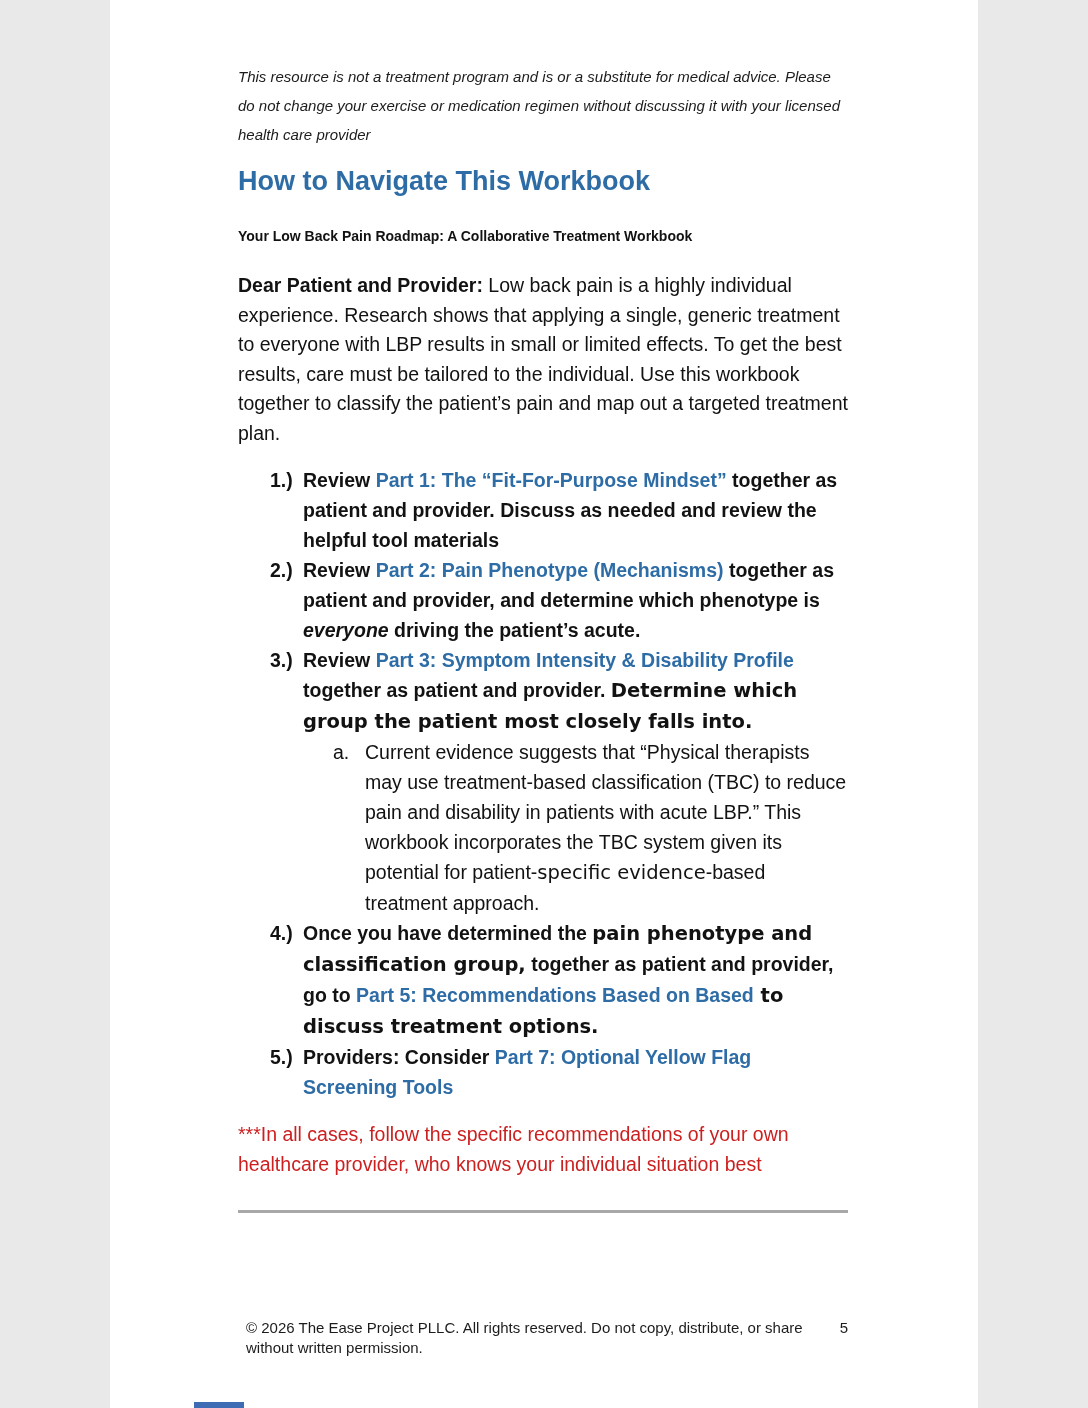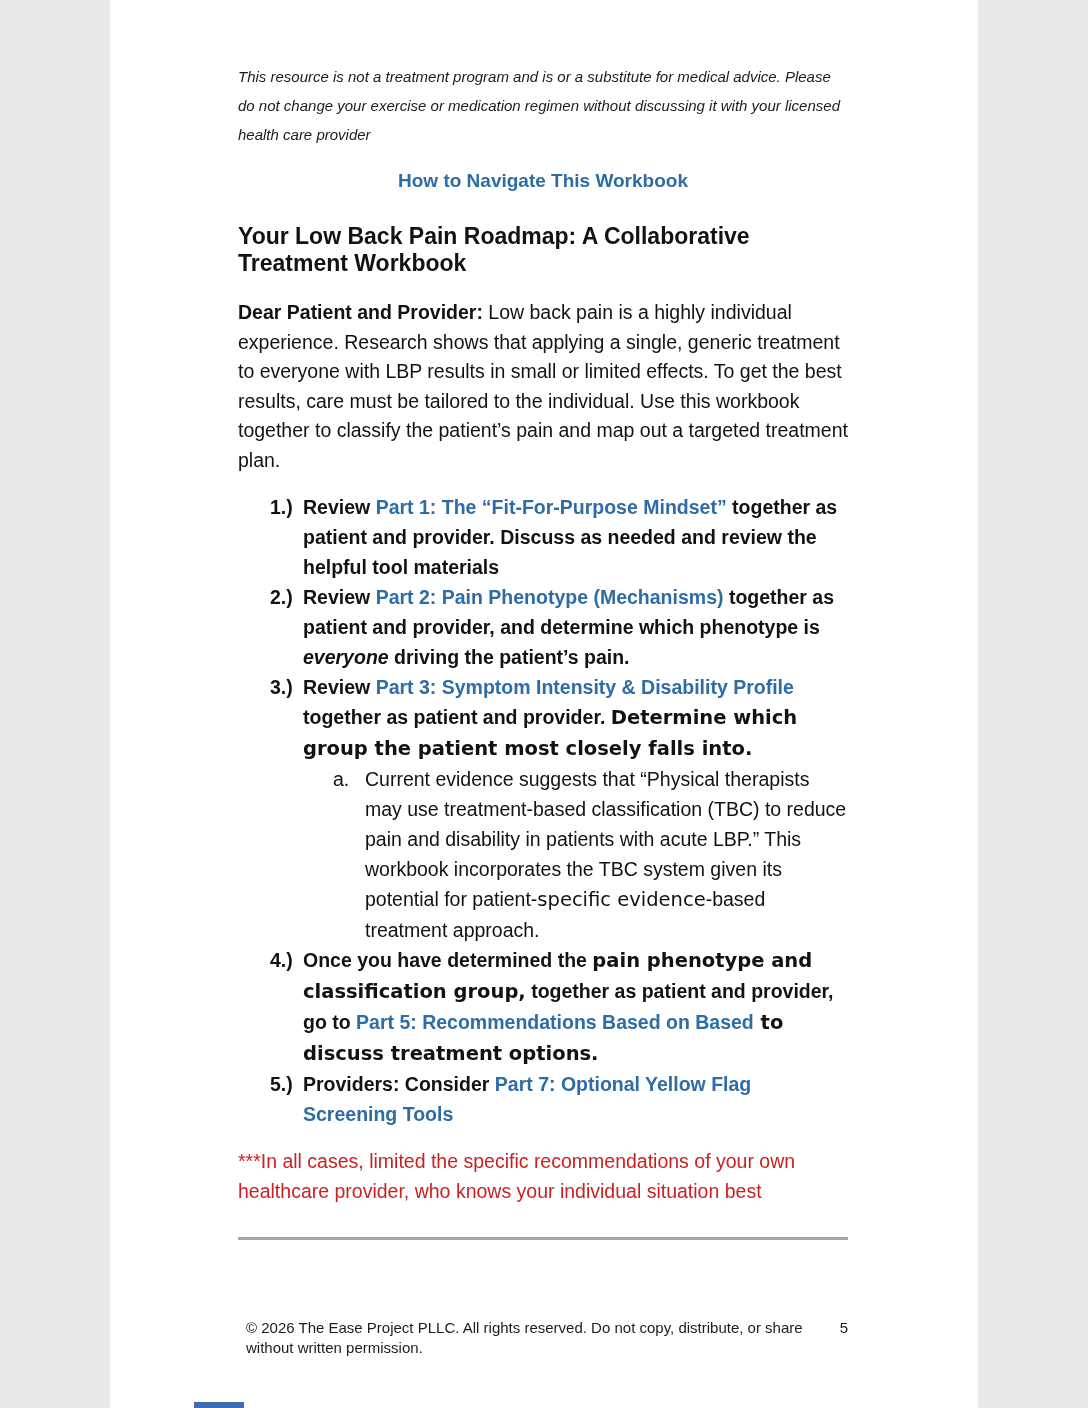--- a/index.html
+++ b/index.html
@@ -15,28 +15,27 @@
     overflow:hidden;
   }
   .disclaimer{
     margin:0;
     font-size:15px;line-height:29px;
     font-style:italic;
     color:#1c1c1c;
   }
   .title{
     margin:16px 0 0 0;
-    text-align:center;
-    font-size:19px;line-height:32px;
+    font-size:27px;line-height:32px;
     font-weight:700;
     color:#2e6ca6;
   }
   .subtitle{
     margin:26px 0 0 0;
-    font-size:23px;line-height:27px;
+    font-size:14px;line-height:27px;
     font-weight:700;
     color:#121212;
   }
   .intro{
     margin:21px 0 0 0;
     font-size:19.5px;line-height:29.5px;
     font-weight:400;
   }
   .b{font-weight:700;}
   .xb{font-family:"DejaVu Sans",sans-serif;font-weight:700;}
@@ -92,21 +91,21 @@
 
   <div class="list">
 
     <div class="li">
       <span class="num">1.)</span>
       <span class="txt"><span>Review </span><a class="link">Part 1: The “Fit-For-Purpose Mindset”</a><span> together as patient and provider. Discuss as needed and review the helpful tool materials</span></span>
     </div>
 
     <div class="li">
       <span class="num">2.)</span>
-      <span class="txt"><span>Review </span><a class="link">Part 2: Pain Phenotype (Mechanisms)</a><span> together as patient and provider, and determine which phenotype is </span><span class="em-it">everyone</span><span> driving the patient’s pain.</span></span>
+      <span class="txt"><span>Review </span><a class="link">Part 2: Pain Phenotype (Mechanisms)</a><span> together as patient and provider, and determine which phenotype is </span><span class="em-it">everyone</span><span> driving the patient’s acute.</span></span>
     </div>
 
     <div class="li">
       <span class="num">3.)</span>
       <span class="txt"><span>Review </span><a class="link">Part 3: Symptom Intensity &amp; Disability Profile</a><span> together as patient and provider. </span><span class="xb">Determine which group the patient most closely falls into.</span></span>
     </div>
 
     <div class="li sub">
       <span class="num">a.</span>
       <span class="txt"><span>Current evidence suggests that “Physical therapists may use treatment-based classification (TBC) to reduce pain and disability in patients with acute LBP.” This workbook incorporates the TBC system given its potential for patient-</span><span class="alt">specific evidence</span><span>-based treatment approach.</span></span>
@@ -117,21 +116,21 @@
       <span class="txt"><span>Once you have determined the </span><span class="xb">pain phenotype and classification group,</span><span> together as patient and provider, go to </span><a class="link">Part 5: Recommendations Based on Based</a><span class="xb"> to discuss treatment options.</span></span>
     </div>
 
     <div class="li">
       <span class="num">5.)</span>
       <span class="txt"><span>Providers: Consider </span><a class="link">Part 7: Optional Yellow Flag Screening Tools</a></span>
     </div>
 
   </div>
 
-  <p class="warning">***In all cases, limited the specific recommendations of your own healthcare provider, who knows your individual situation best</p>
+  <p class="warning">***In all cases, follow the specific recommendations of your own healthcare provider, who knows your individual situation best</p>
 
   <hr class="divider">
 
   <div class="footer">
     <span>© 2026 The Ease Project PLLC. All rights reserved. Do not copy, distribute, or share without written permission.</span>
     <span>5</span>
   </div>
 
   <div class="scroll-indicator"></div>
 

